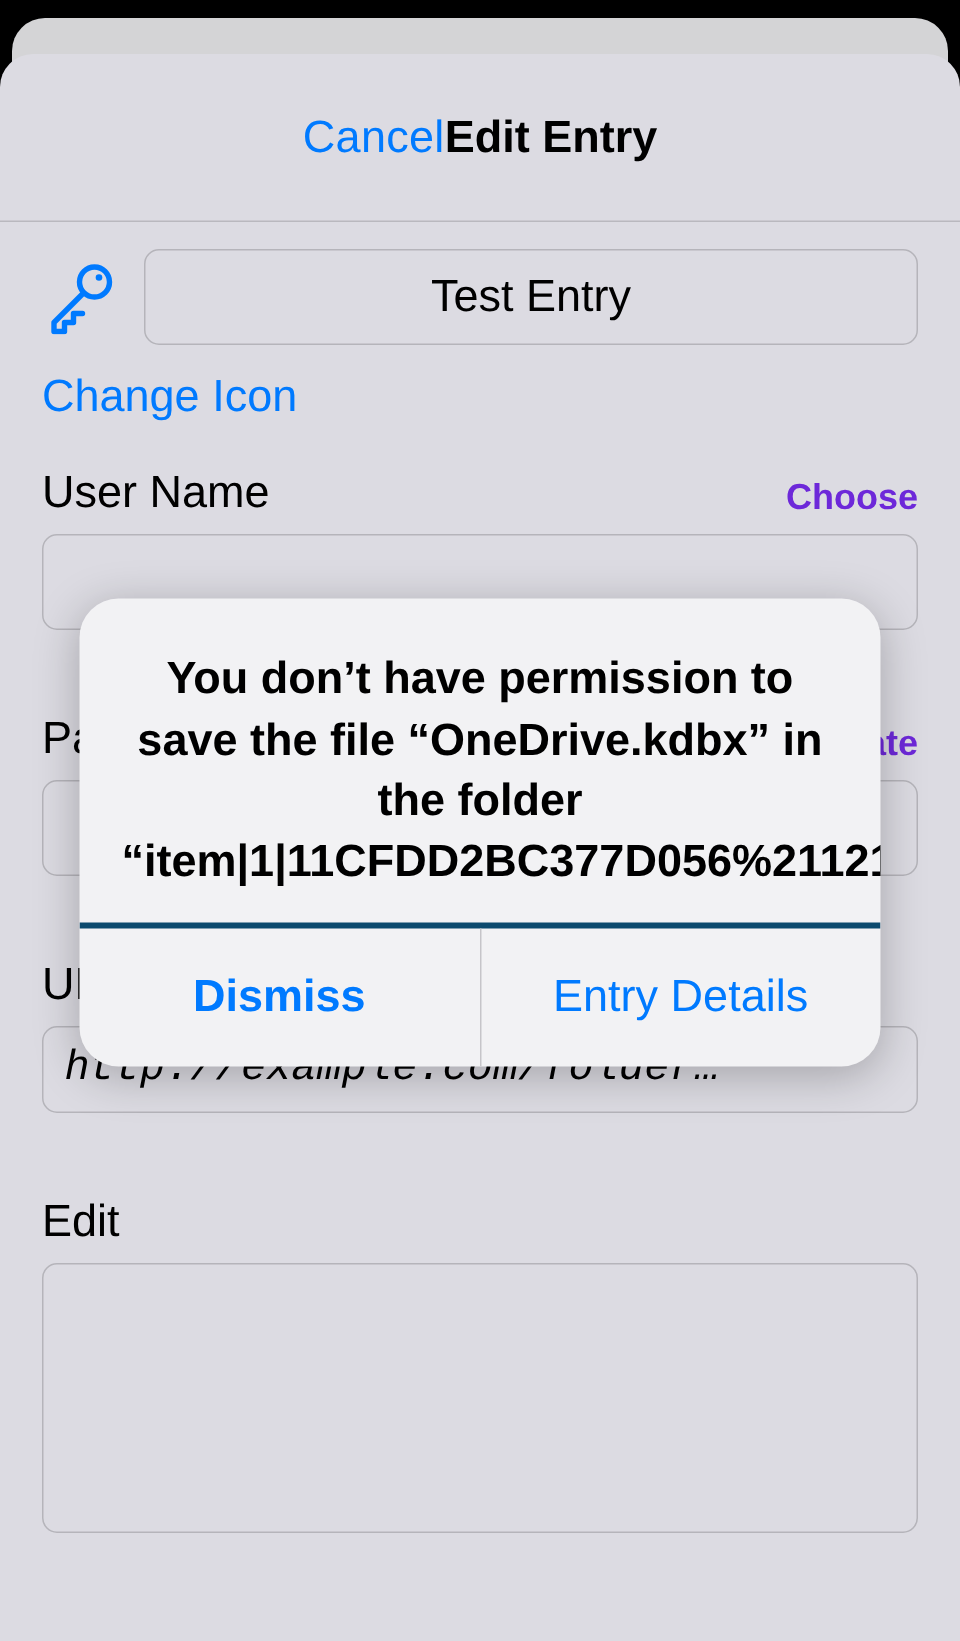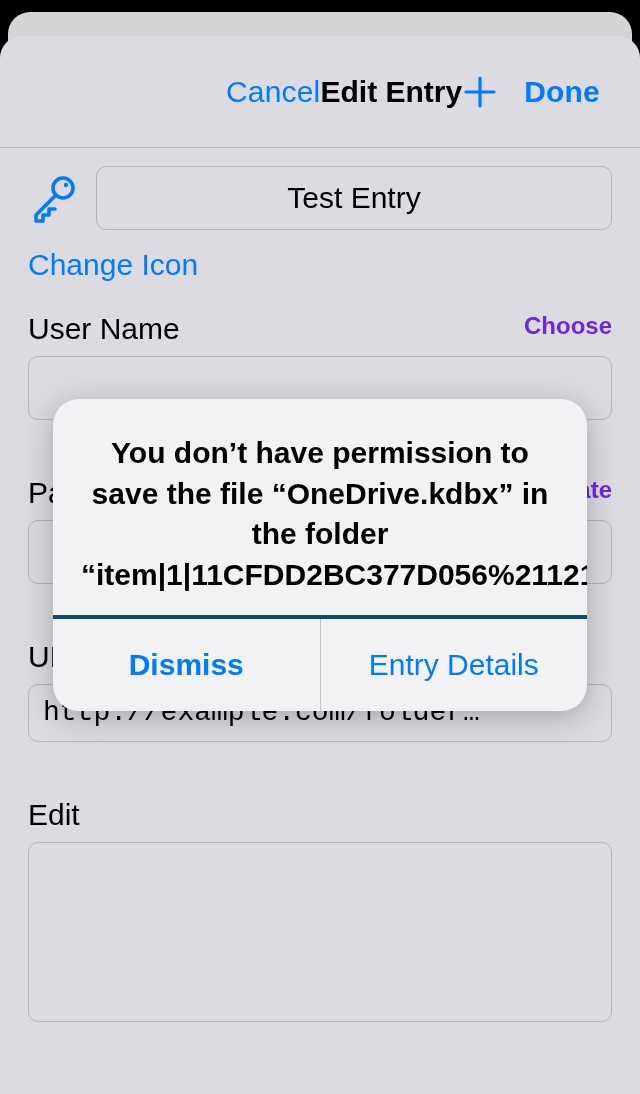--- a/index.html
+++ b/index.html
@@ -19,22 +19,22 @@
       position: absolute;
       top: 36px; left: 0; right: 0; bottom: 0;
       background: #dcdbe2;
       border-radius: 22px 22px 0 0;
       overflow: hidden;
     }
     .navbar {
       height: 112px;
       display: flex;
       align-items: center;
-      justify-content: flex-end;
-      padding: 0 40px;
+      justify-content: center;
+      padding: 0 16px;
       border-bottom: 1px solid #b9b8be;
     }
     .nav-left, .nav-right { display: flex; align-items: center; gap: 26px; }
     .nav-btn {
       color: #007aff;
       font-size: 30px;
       background: none; border: none;
       font-family: inherit;
       letter-spacing: 0.2px;
     }
@@ -60,37 +60,38 @@
     }
     .link-btn {
       color: #007aff;
       font-size: 30px;
       background: none; border: none;
       font-family: inherit;
       padding: 0;
       margin-bottom: 30px;
       display: block;
     }
-    .label-row { display: flex; justify-content: space-between; align-items: flex-start; margin-top: 12px; margin-bottom: 10px; }
+    .label-row { display: flex; justify-content: space-between; align-items: flex-end; margin-top: 12px; margin-bottom: 10px; }
     .label { font-size: 30px; color: #000; font-weight: 400; }
     .side-link { color: #6d28d9; font-size: 24px; font-weight: bold; }
     .url-input {
       width: 100%;
       height: 58px;
       border: 1px solid #b5b4ba;
       border-radius: 10px;
       background: #dcdbe2;
       font-family: "Menlo", "Courier New", monospace;
       font-size: 28px;
       padding: 0 14px;
       color: #000;
       white-space: nowrap;
       overflow: hidden;
       text-overflow: ellipsis;
       line-height: 56px;
+      font-style: italic;
     }
     .notes-box {
       width: 100%;
       height: 180px;
       border: 1px solid #b5b4ba;
       border-radius: 10px;
       background: #dcdbe2;
       font-size: 28px;
       padding: 12px 14px;
       font-family: inherit;
@@ -144,28 +145,20 @@
 
 <div class="stack-back"></div>
 
 <div class="sheet">
 
   <div class="navbar">
     <div class="nav-left">
       <button class="nav-btn">Cancel</button>
     </div>
     <div class="nav-title">Edit Entry</div>
-    <div class="nav-right">
-      <span class="plus-icon">
-        <svg viewBox="0 0 36 36">
-            <path d="M18 4 V32 M4 18 H32" stroke="#007aff" stroke-width="3.2" stroke-linecap="round" fill="none"></path>
-          </svg>
-      </span>
-      <button class="nav-btn bold">Done</button>
-    </div>
   </div>
 
   <div class="content">
 
     <div class="row">
       <span class="key-icon">
         <svg viewBox="0 0 50 50">
           <g fill="none" stroke="#007aff" stroke-width="3.6" stroke-linecap="round" stroke-linejoin="round">
             <circle cx="35" cy="15" r="10"></circle>
             <circle cx="38" cy="12" r="2.2" fill="#007aff" stroke="none"></circle>

